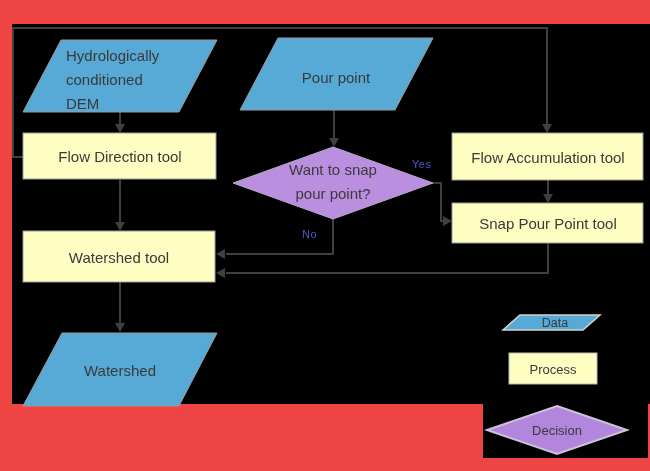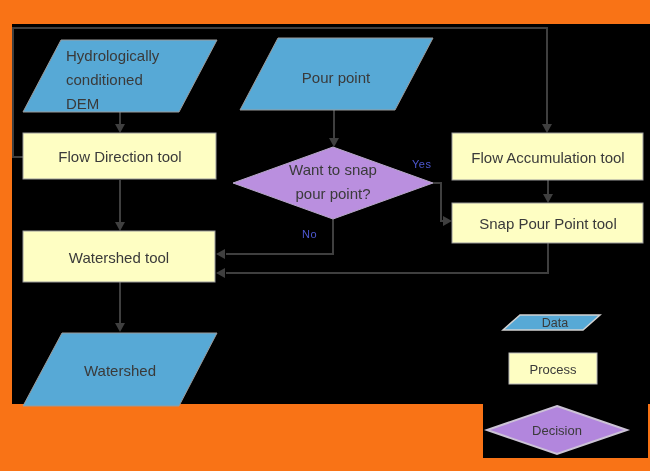--- a/index.html
+++ b/index.html
@@ -1,17 +1,17 @@
 <!DOCTYPE html>
 <html><head>
 <meta charset="utf-8">
 <style>
   html,body{margin:0;padding:0;background:#ffffff;}
   .page{
-    position:relative;width:650px;height:471px;background:#f97316;overflow:hidden;
+    position:relative;width:650px;height:471px;background:#ef4444;overflow:hidden;
     font-family:"Liberation Sans","DejaVu Sans",sans-serif;
   }
   svg text{
     font-family:"Liberation Sans","DejaVu Sans",sans-serif;
     font-size:15px;
   }
   .node-label{font-size:15px;}
   .edge-label{font-size:11px;letter-spacing:.5px;}
   .legend-label{font-size:13px;}
   .legend-label-sm{font-size:12.5px;}

